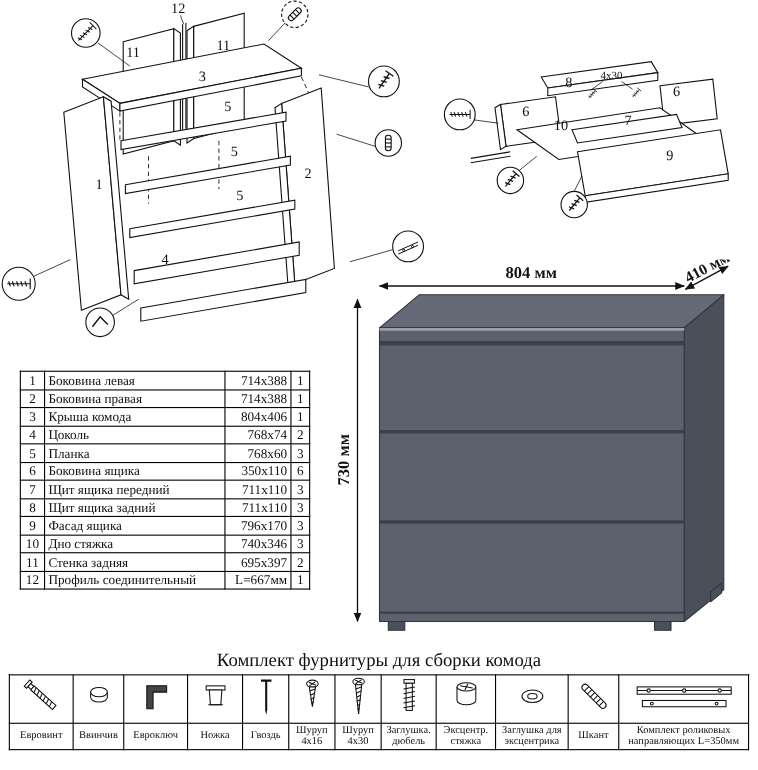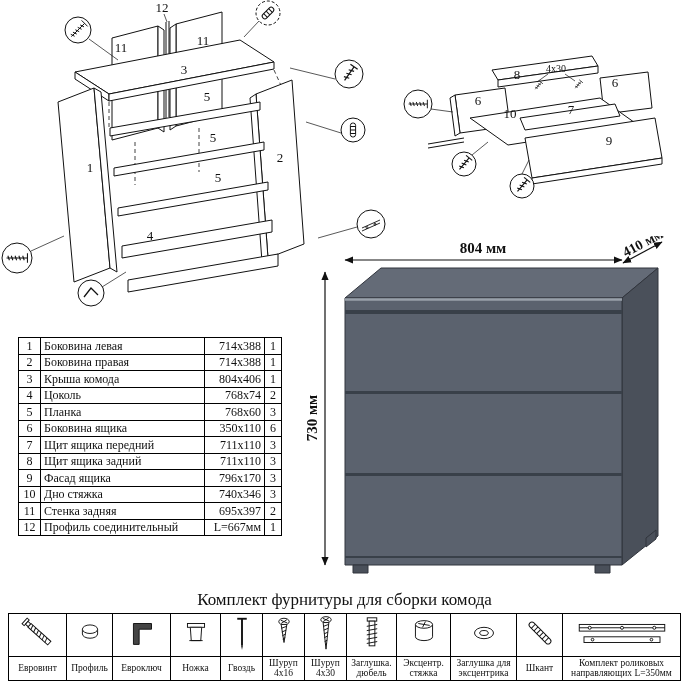--- a/index.html
+++ b/index.html
@@ -451,21 +451,21 @@
                 <circle cx="84" cy="14.5" r="1.6"></circle>
               <rect x="10" y="24" width="80" height="6"></rect>
               <circle cx="19" cy="27" r="1.4"></circle>
                 <circle cx="81" cy="27" r="1.4"></circle>
             </g>
           </svg>
         </td>
       </tr>
       <tr class="hw-names">
         <td>Евровинт</td>
-        <td>Профиль</td>
+        <td>Ввинчив</td>
         <td>Евроключ</td>
         <td>Ножка</td>
         <td>Гвоздь</td>
         <td>Шуруп 4x16</td>
         <td>Шуруп 4x30</td>
         <td>Заглушка. дюбель</td>
         <td>Эксцентр. стяжка</td>
         <td>Заглушка для эксцентрика</td>
         <td>Шкант</td>
         <td>Комплект роликовых направляющих L=350мм</td>

